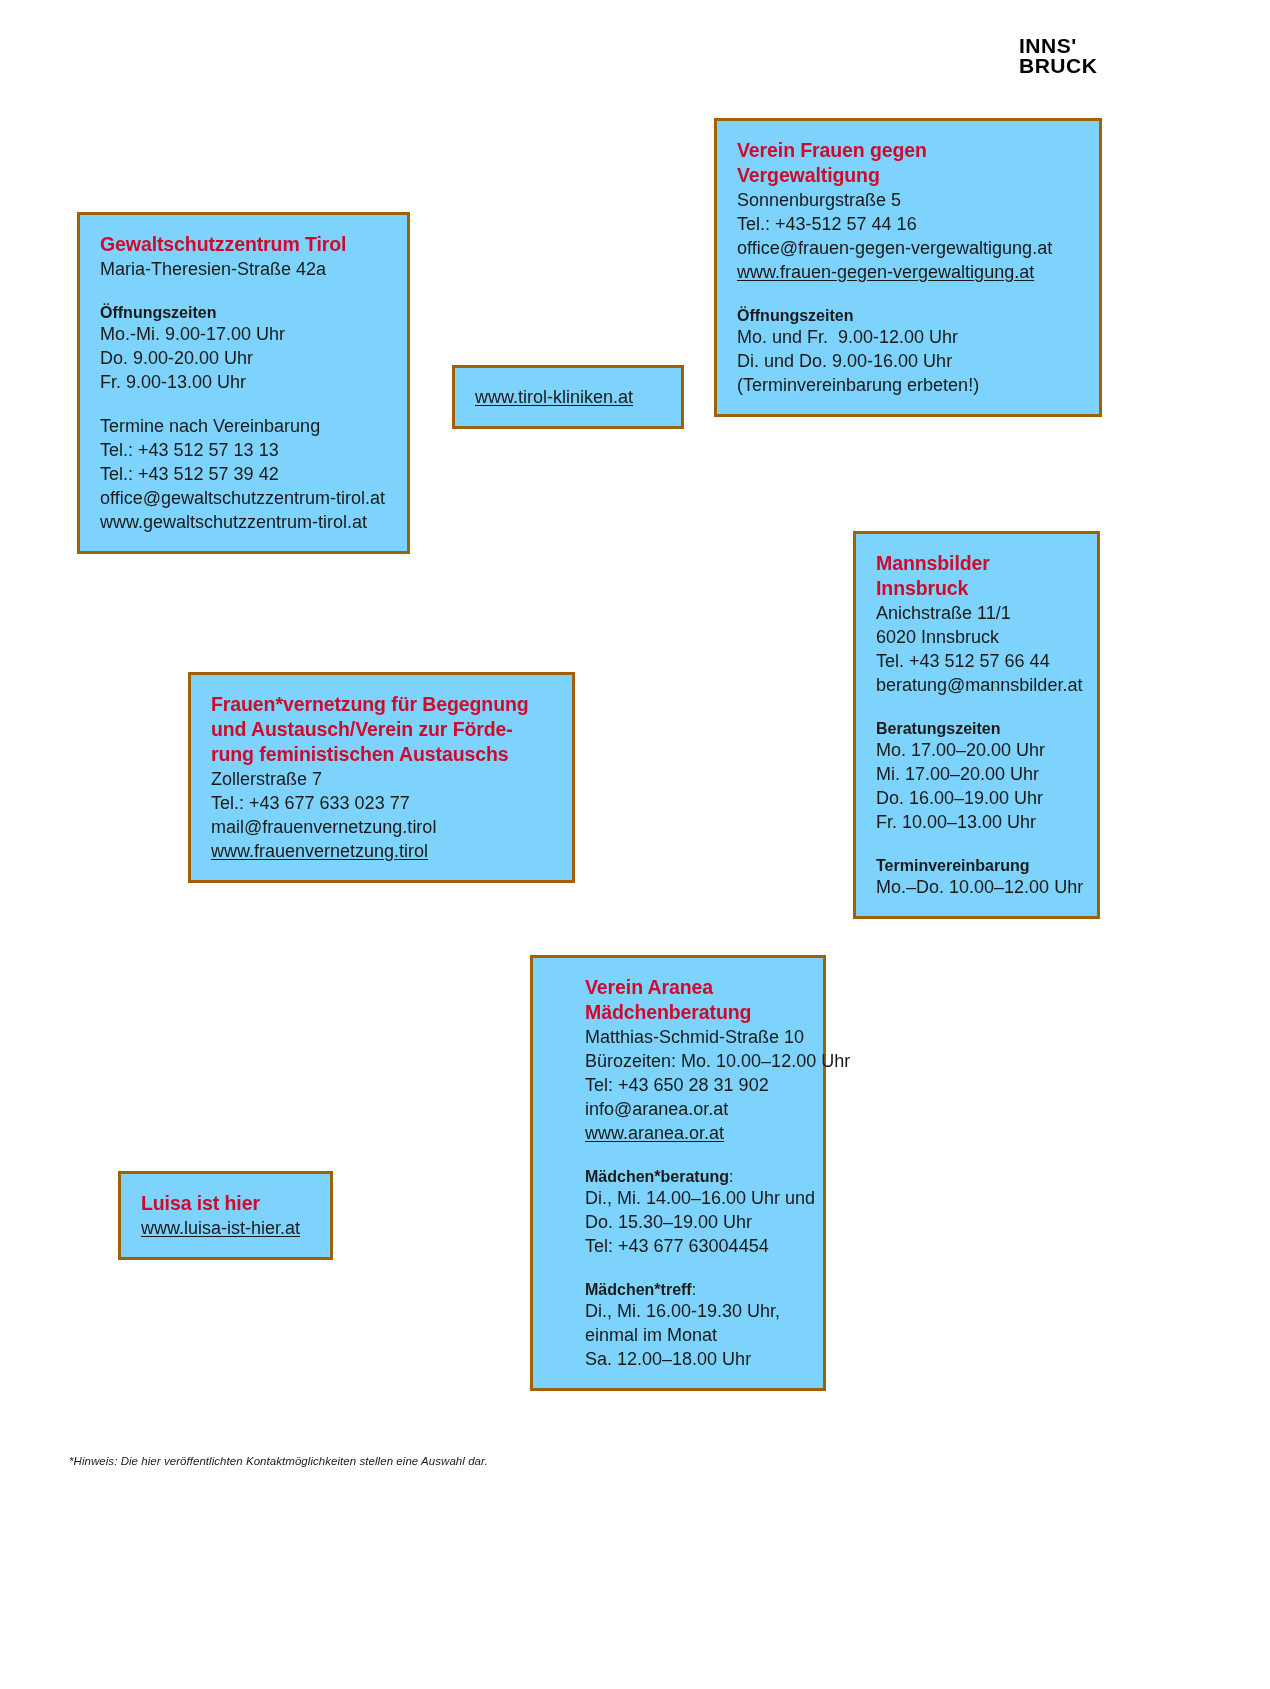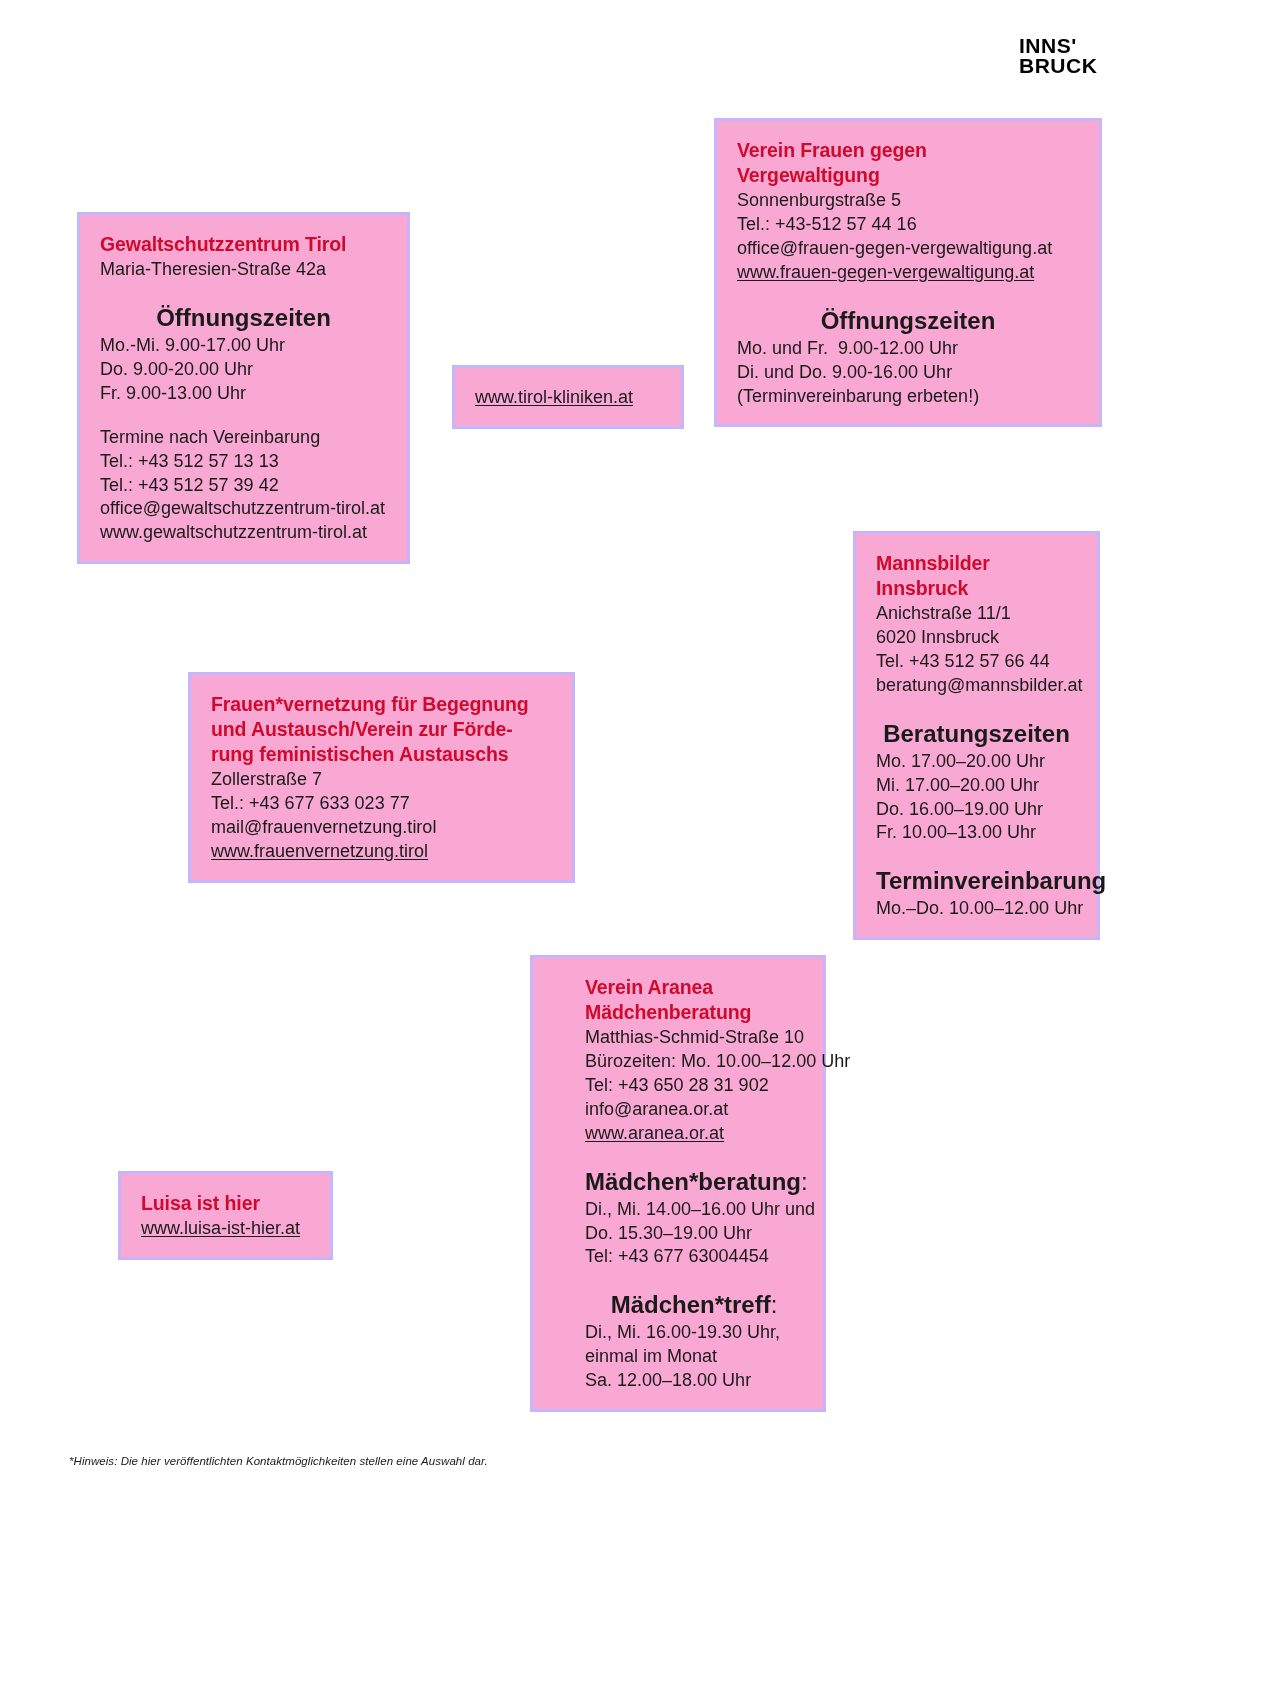--- a/index.html
+++ b/index.html
@@ -34,22 +34,22 @@
     font-weight: 800;
     font-size: 21px;
     letter-spacing: 0.5px;
     font-family: "Liberation Sans", "DejaVu Sans", sans-serif;
   }
   .logo .l1, .logo .l2 { display: block; white-space: pre; }
 
   
   .box {
     position: absolute;
-    border: 3px solid #c4b5fd;
-    background: #f9a8d4;
+    border: 3px solid #a16207;
+    background: #7dd3fc;
     box-sizing: border-box;
   }
   .box-inner {
     padding: 18px 20px 16px 20px;
   }
 
   .org-title {
     color: #cf0a2c;
     font-weight: 700;
     font-size: 19.5px;
@@ -59,26 +59,25 @@
   }
   .line {
     font-size: 18px;
     line-height: 1.33;
     color: #1a1a1a;
     white-space: pre;
   }
   .line.link { text-decoration: underline; text-underline-offset: 2px; }
   .gap { height: 20px; }
   .subhead {
-    font-size: 24px;
+    font-size: 16px;
     line-height: 1.33;
     font-weight: 700;
     color: #1a1a1a;
     white-space: pre;
-    text-align: center;
   }
   .subhead .plain { font-weight: 400; }
 
   
   #box-gewaltschutz { left: 77px;  top: 212px;  width: 333px; }
   #box-frauen-gegen { left: 714px; top: 118px;  width: 388px; }
   #box-viola        { left: 452px; top: 365px;  width: 232px; }
   #box-mannsbilder  { left: 853px; top: 531px;  width: 247px; }
   #box-vernetzung   { left: 188px; top: 672px;  width: 387px; }
   #box-aranea       { left: 530px; top: 955px;  width: 296px; padding-left: 32px; }

